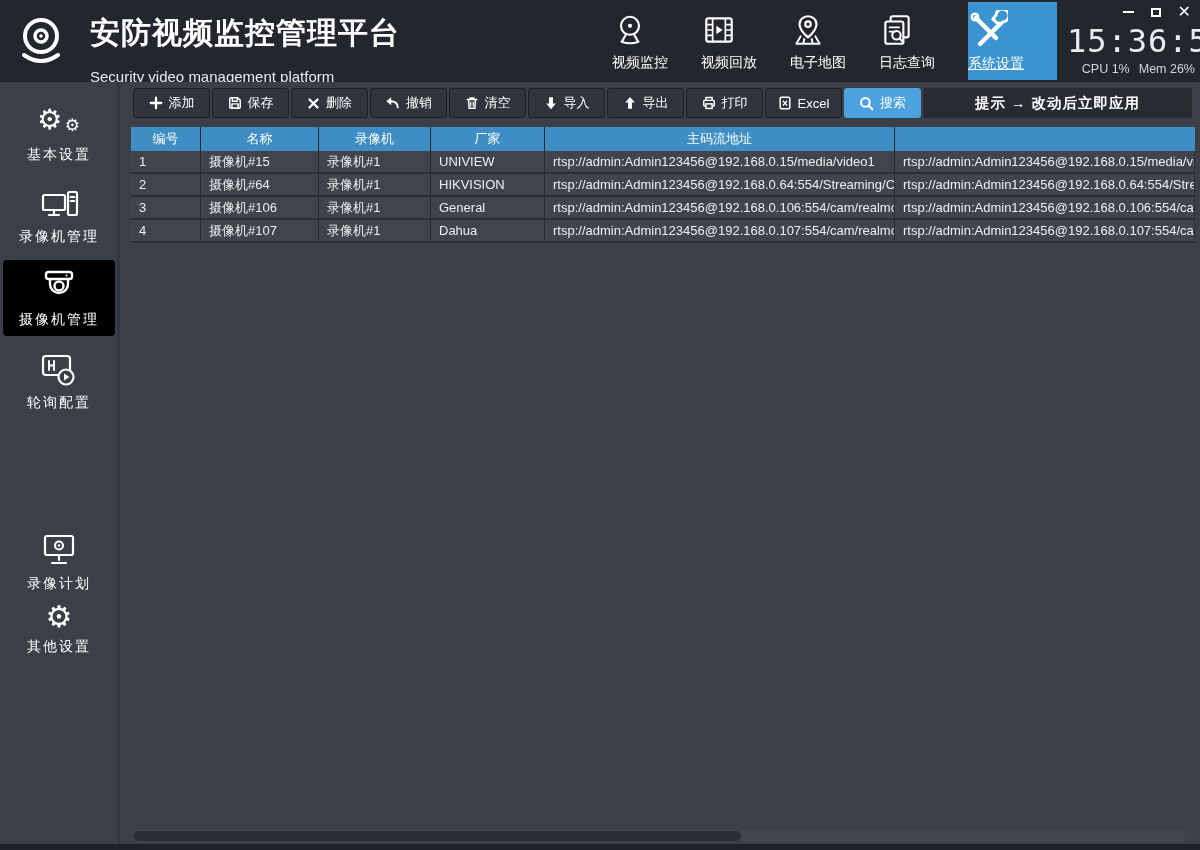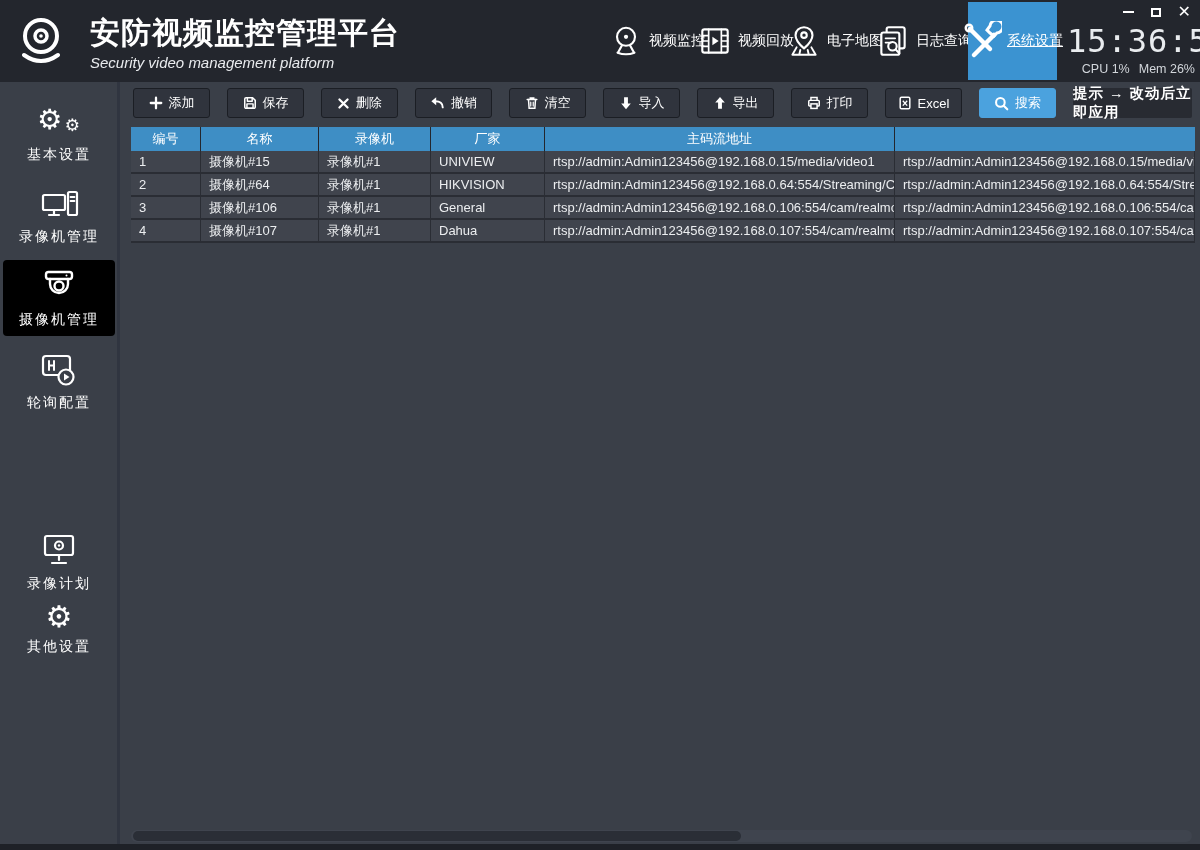--- a/index.html
+++ b/index.html
@@ -10,24 +10,24 @@
     font-family:"Liberation Sans","DejaVu Sans",sans-serif;
     -webkit-font-smoothing:antialiased;
   }
   svg { display:block; }
 
   
   .header { position:absolute; left:0; top:0; width:1200px; height:82px; background:#23262d; }
   .logo { position:absolute; left:13px; top:13px; }
   .titles { position:absolute; left:90px; top:13px; }
   .title { color:#ffffff; font-size:30px; font-weight:bold; letter-spacing:1px; }
-  .subtitle { color:#e9ebee; font-size:15px; margin-top:0;font-style:italic; }
+  .subtitle { color:#e9ebee; font-size:15px; margin-top:14px; }
 
   .topnav { position:absolute; left:612px; top:2px; height:78px; display:flex; }
-  .nav-item { width:89px; height:78px; display:flex; flex-direction:row; align-items:center; justify-content:center; gap:5px; color:#fff; cursor:pointer; }
+  .nav-item { width:89px; height:78px; display:flex; flex-direction:column; justify-content:center; gap:5px; color:#fff; cursor:pointer; }
   .nav-item.active { background:#3b93d1;text-decoration:underline; }
   .nav-label { font-size:14px; white-space:nowrap; }
 
   .sysarea { position:absolute; right:5px; top:5px; width:128px; }
   .win-controls { display:flex; justify-content:flex-end; align-items:center; gap:17px; height:14px; margin-right:4px; }
   .wc-min { width:11px; height:2px; background:#fff; }
   .wc-max { width:10px; height:9px; border:2px solid #fff; }
   .wc-close { color:#fff; font-size:16px; font-weight:bold; line-height:12px; font-family:"DejaVu Sans",sans-serif; }
   .clock { font-family:"DejaVu Sans Mono",monospace; font-size:32px; color:#e9ecef; letter-spacing:1px; text-align:right; margin-top:3px; white-space:nowrap; }
   .stats { display:flex; justify-content:flex-end; gap:9px; font-size:12.5px; color:#d2d6db; margin-top:2px; }
@@ -39,21 +39,21 @@
   .side-label { font-size:14px; letter-spacing:2px; white-space:nowrap; }
   .si-0{top:14px} .si-1{top:96px} .si-2{top:178px} .si-3{top:261px} .si-4{top:343px} .si-5{top:442px} .si-6{top:508px}
   .gear-big { font-family:"DejaVu Sans",sans-serif; font-size:30px; line-height:32px; }
   .gear-duo { position:relative; width:44px; height:36px; font-family:"DejaVu Sans",sans-serif; }
   .gear-duo .g1 { position:absolute; left:0; top:-2px; font-size:28px; }
   .gear-duo .g2 { position:absolute; right:1px; top:10px; font-size:17px; }
 
   
   .main { position:absolute; left:123px; right:0; top:82px; bottom:6px; background:#3a3f48; }
 
-  .toolbar { position:absolute; left:10px; right:8px; top:6px; height:30px; display:flex; gap:17px; }
+  .toolbar { position:absolute; left:10px; right:8px; top:6px; height:30px; display:flex; gap:2px; }
   .tb { width:77px; height:30px; background:#30343d; border:1px solid #1b1e24; border-radius:3px; color:#fff; font-size:13px; display:flex; align-items:center; justify-content:center; gap:6px; cursor:pointer; font-family:inherit; white-space:nowrap; }
   .tb.primary { background:#4ba2de; border-color:#4ba2de; }
   .tip { flex:1; height:30px; background:#282b32; border-radius:2px; color:#fff; font-size:14.5px; font-weight:bold; display:flex; align-items:center; justify-content:center; letter-spacing:1px; }
 
   .table { position:absolute; left:8px; top:45px; width:1064px; }
   .thead { display:flex; height:24px; background:#3e8ec5; }
   .th { border-right:1px solid #23262d; color:#fff; font-size:13px; display:flex; align-items:center; justify-content:center;font-family:Liberation Mono, monospace; }
   .tr { display:flex; height:23px; background:#40444d; border-bottom:2px solid #2a2d34; }
   .td { border-right:1px solid #2a2d34; color:#eceef0; font-size:13px; line-height:22px; padding-left:8px; white-space:nowrap; overflow:hidden; }
   .c0{width:70px} .c1{width:118px} .c2{width:112px} .c3{width:114px} .c4{width:350px} .c5{flex:1}

